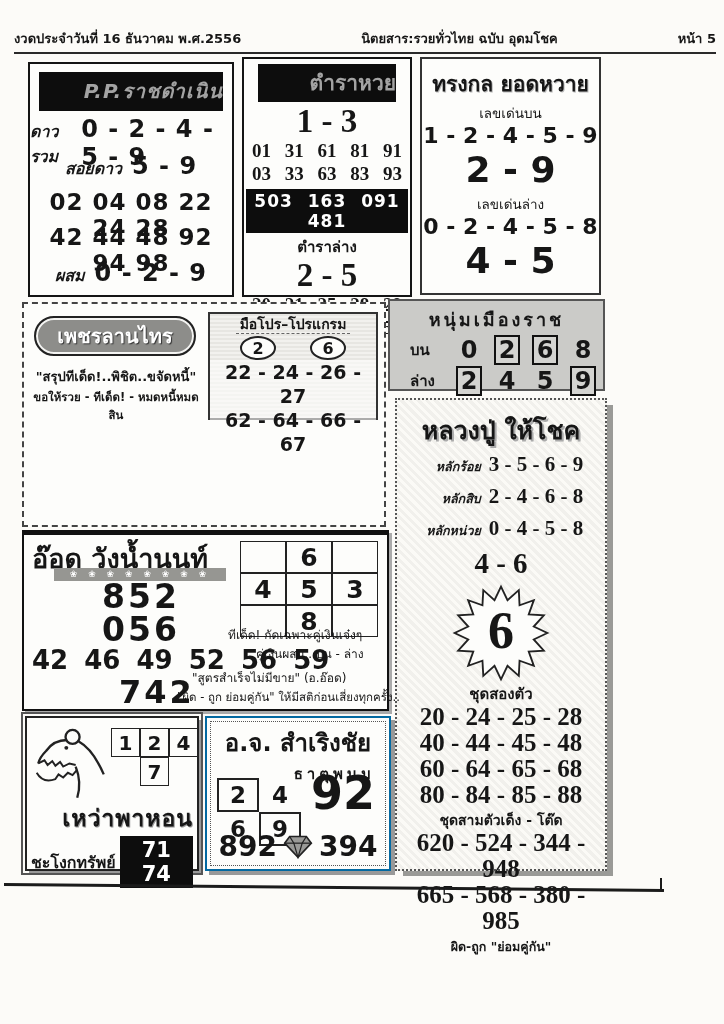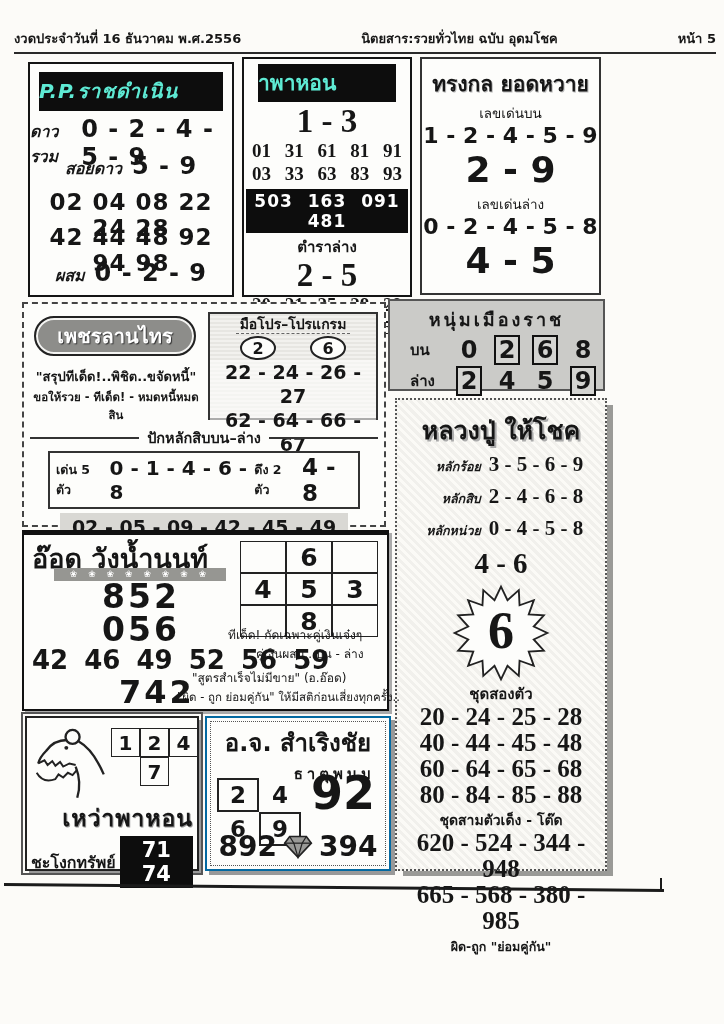--- a/index.html
+++ b/index.html
@@ -8,21 +8,21 @@
 
   
   .hdr { position:absolute; left:14px; right:8px; top:33px; height:21px;
          display:flex; justify-content:space-between; align-items:flex-end;
          border-bottom:2px solid #2a2a2a; padding-bottom:3px; }
   .hdr .h-left  { font-size:13px; font-weight:bold; }
   .hdr .h-center{ font-size:13px; font-weight:bold; }
   .hdr .h-right { font-size:13px; font-weight:bold; }
 
   .box { position:absolute; background:#fdfdfb; }
-  .tbar { background:#0d0d0d; color:#5eead4; text-align:left; font-weight:bold; }
+  .tbar { background:#0d0d0d; color:#a3a3a3; text-align:right; font-weight:bold; }
   .serif { font-family:"Liberation Serif", serif; }
 
   
   .pp { left:28px; top:62px; width:206px; height:235px; border:2px solid #141414; }
   .pp .tbar { margin:8px 9px 4px; font-size:20px; font-style:italic; padding:3px 0 4px; letter-spacing:1px; }
   .pp-row { display:flex; align-items:baseline; justify-content:center; gap:10px; height:37px; }
   .pp-label { font-style:italic; font-size:16px; font-weight:bold; }
   .pp-val { font-size:24px; font-weight:bold; letter-spacing:1px; }
   .pp-wide { font-size:23px; font-weight:bold; text-align:center; height:35px; letter-spacing:1px; }
 
@@ -167,21 +167,21 @@
     </div>
     <div class="pp-wide">02 04 08 22 24 28</div>
     <div class="pp-wide">42 44 48 92 94 98</div>
     <div class="pp-row">
       <span class="pp-label">ผสม</span>
       <span class="pp-val">0 - 2 - 9</span>
     </div>
   </div>
 
   <div class="box tamra">
-    <div class="tbar">าพาหอน</div>
+    <div class="tbar">ตำราหวย</div>
     <div class="tam-main serif">1 - 3</div>
     <div class="tam-row serif">01 31 61 81 91</div>
     <div class="tam-row serif">03 33 63 83 93</div>
     <div class="tam-bar">503 163 091 481</div>
     <div class="tam-sub">ตำราล่าง</div>
     <div class="tam-main serif">2 - 5</div>
     <div class="tam-row serif">20 21 25 28 29</div>
     <div class="tam-row serif">50 51 55 58 59</div>
   </div>
 
@@ -200,33 +200,20 @@
     <div class="petch-s1">"สรุปทีเด็ด!..พิชิต..ขจัดหนี้"</div>
     <div class="petch-s2">ขอให้รวย - ทีเด็ด! - หมดหนี้หมดสิน</div>
     <div class="prog">
       <div class="prog-title">มือโปร–โปรแกรม</div><br>
       <div class="prog-circles">
         <span class="circle">2</span>
         <span class="circle">6</span>
       </div>
       <div class="prog-row">22 - 24 - 26 - 27</div>
       <div class="prog-row">62 - 64 - 66 - 67</div>
-    </div>
-    <div class="pak">
-      <div class="pak-title">ปักหลักสิบบน–ล่าง</div>
-      <div class="pak-den">
-        <span class="sm">เด่น 5 ตัว</span>
-        <span class="lg">0 - 1 - 4 - 6 - 8</span>
-        <span class="sm">ดึง 2 ตัว</span>
-        <span class="xl">4 - 8</span>
-      </div>
-      <div class="pak-gray">
-        <div class="pak-row">02 - 05 - 09 - 42 - 45 - 49</div>
-        <div class="pak-row">62 - 65 - 69 - 82 - 85 - 89</div>
-      </div>
     </div>
   </div>
 
   <div class="box num">
     <div class="num-title">หนุ่มเมืองราช</div>
     <div class="num-row">
       <span class="num-lab">บน</span>
       <span class="dig">0</span>
       <span class="dig boxed">2</span>
       <span class="dig boxed">6</span>

